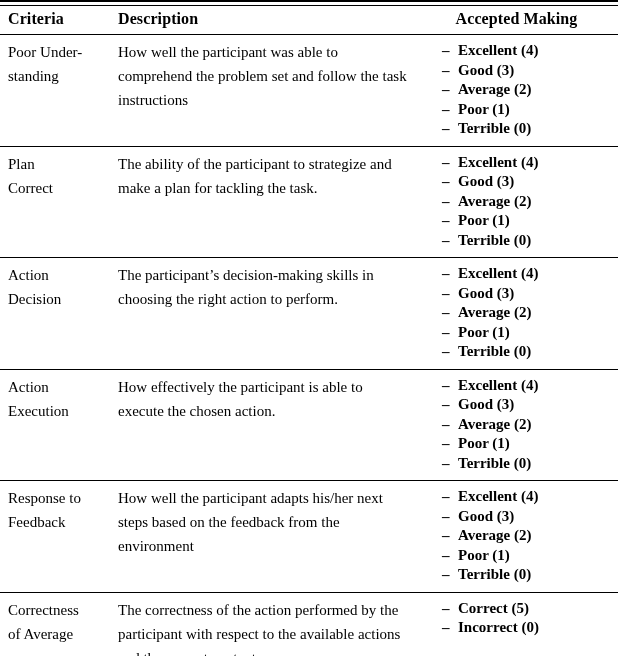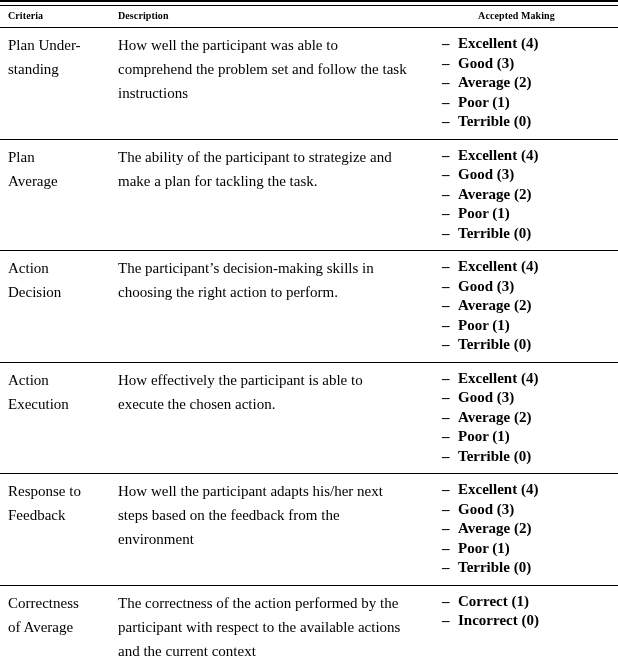--- a/index.html
+++ b/index.html
@@ -25,21 +25,21 @@
   .toprule-outer { height: 2px; background: #000; }
   .toprule-inner { height: 1px; background: #000; }
   .toprule-gap   { height: 3px; background: #fff; }
 
   .rule-row td { padding: 0; }
   .rule-thin  { height: 1px; background: #000; }
 
   
   .head-cell {
     font-weight: bold;
-    font-size: 10px;
+    font-size: 16px;
     padding: 4px 0 6px 0;
     vertical-align: bottom;
     letter-spacing: 0.1px;
   }
   .head-criteria    { padding-left: 8px; text-align: left; }
   .head-description { padding-left: 5px; text-align: left; }
   .head-accepted    { text-align: center; }
 
   
   .col-criteria    { width: 113px; }
@@ -109,41 +109,41 @@
   <tr class="rule-row">
     <td colspan="3">
           <div class="rule-thin"></div>
         </td>
   </tr>
 
   </tbody>
     <tbody id="table-body">
       <tr class="data-row">
         <td class="body-cell cell-criteria">
-          <span class="crit-line">Plan Under-</span>
+          <span class="crit-line">Poor Under-</span>
           <span class="crit-line">standing</span>
         </td>
         <td class="body-cell cell-description">How well the participant was able to comprehend the problem set and follow the task instructions</td>
         <td class="body-cell cell-accepted">
           <span class="value-item"><span class="value-dash">–</span><span>Excellent (4)</span></span>
           <span class="value-item"><span class="value-dash">–</span><span>Good (3)</span></span>
           <span class="value-item"><span class="value-dash">–</span><span>Average (2)</span></span>
           <span class="value-item"><span class="value-dash">–</span><span>Poor (1)</span></span>
           <span class="value-item"><span class="value-dash">–</span><span>Terrible (0)</span></span>
         </td>
       </tr>
       <tr class="rule-row">
         <td colspan="3">
           <div class="rule-thin"></div>
         </td>
       </tr>
       <tr class="data-row">
         <td class="body-cell cell-criteria">
           <span class="crit-line">Plan</span>
-          <span class="crit-line">Average</span>
+          <span class="crit-line">Correct</span>
         </td>
         <td class="body-cell cell-description">The ability of the participant to strategize and make a plan for tackling the task.</td>
         <td class="body-cell cell-accepted">
           <span class="value-item"><span class="value-dash">–</span><span>Excellent (4)</span></span>
           <span class="value-item"><span class="value-dash">–</span><span>Good (3)</span></span>
           <span class="value-item"><span class="value-dash">–</span><span>Average (2)</span></span>
           <span class="value-item"><span class="value-dash">–</span><span>Poor (1)</span></span>
           <span class="value-item"><span class="value-dash">–</span><span>Terrible (0)</span></span>
         </td>
       </tr>
@@ -209,18 +209,18 @@
           <div class="rule-thin"></div>
         </td>
       </tr>
       <tr class="data-row">
         <td class="body-cell cell-criteria">
           <span class="crit-line">Correctness</span>
           <span class="crit-line">of Average</span>
         </td>
         <td class="body-cell cell-description">The correctness of the action performed by the participant with respect to the available actions and the current context</td>
         <td class="body-cell cell-accepted">
-          <span class="value-item"><span class="value-dash">–</span><span>Correct (1)</span></span>
+          <span class="value-item"><span class="value-dash">–</span><span>Correct (5)</span></span>
           <span class="value-item"><span class="value-dash">–</span><span>Incorrect (0)</span></span>
         </td>
       </tr>
     </tbody>
 </table>
 
 </body></html>

